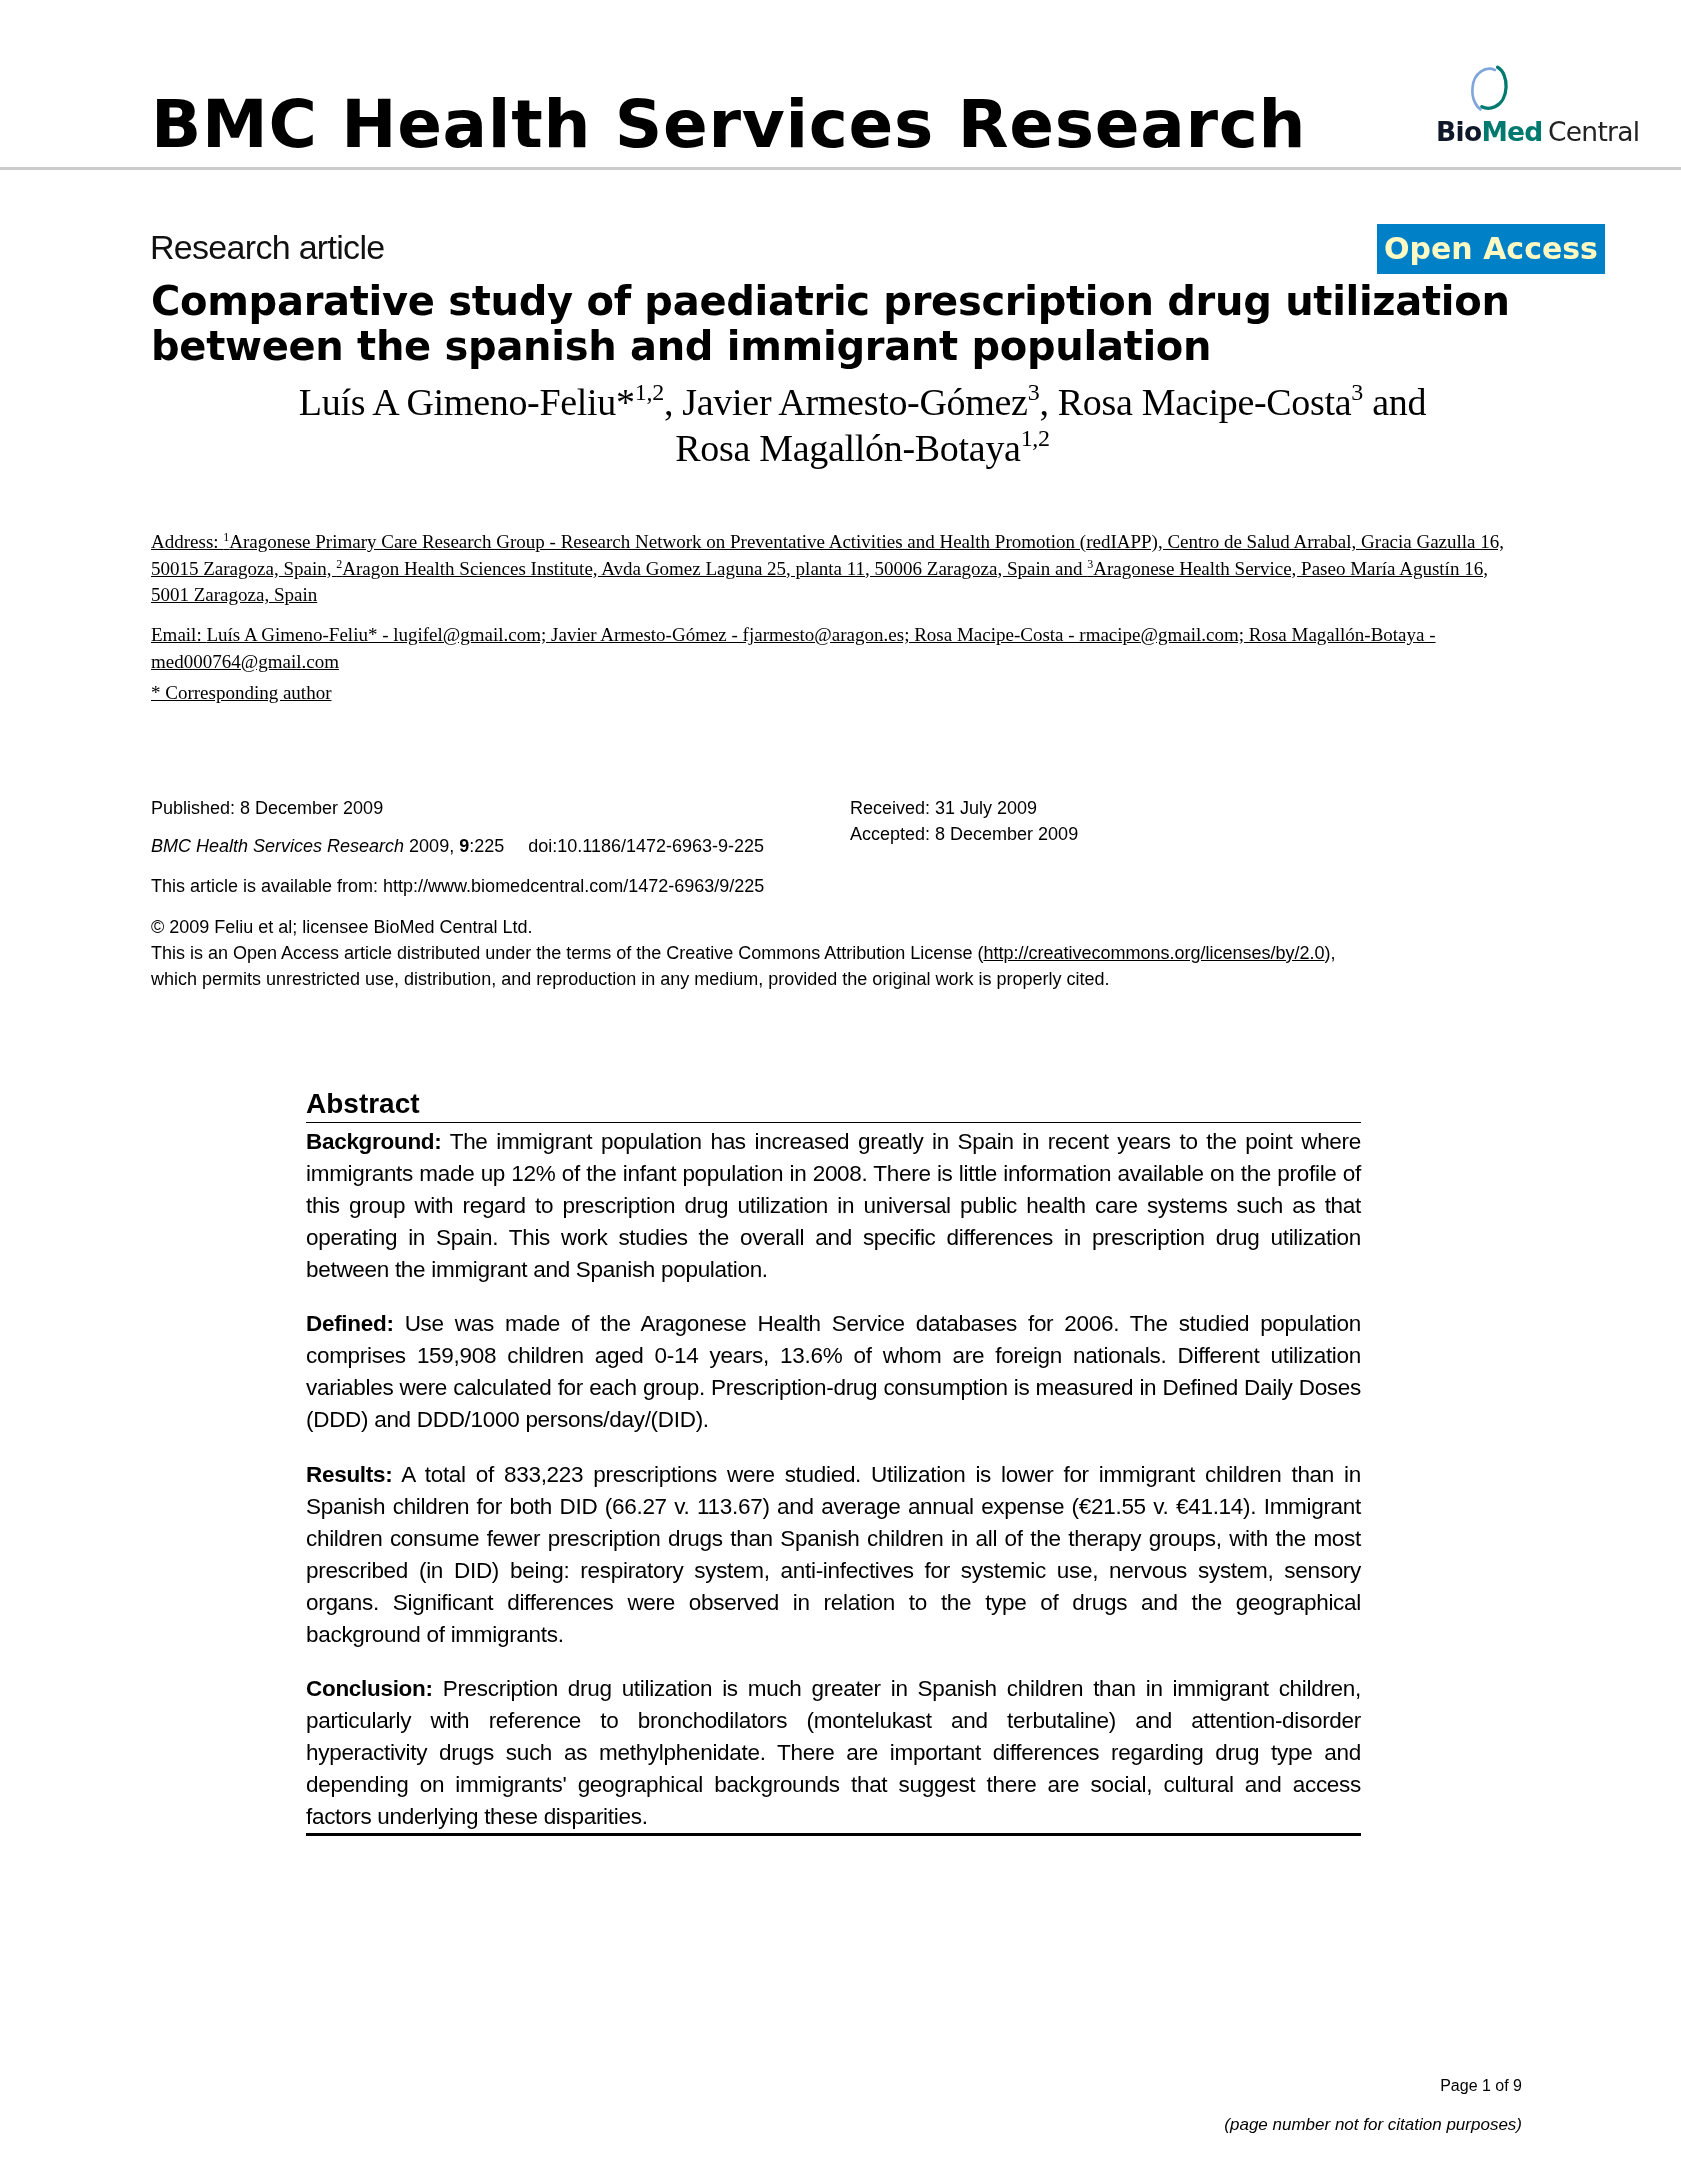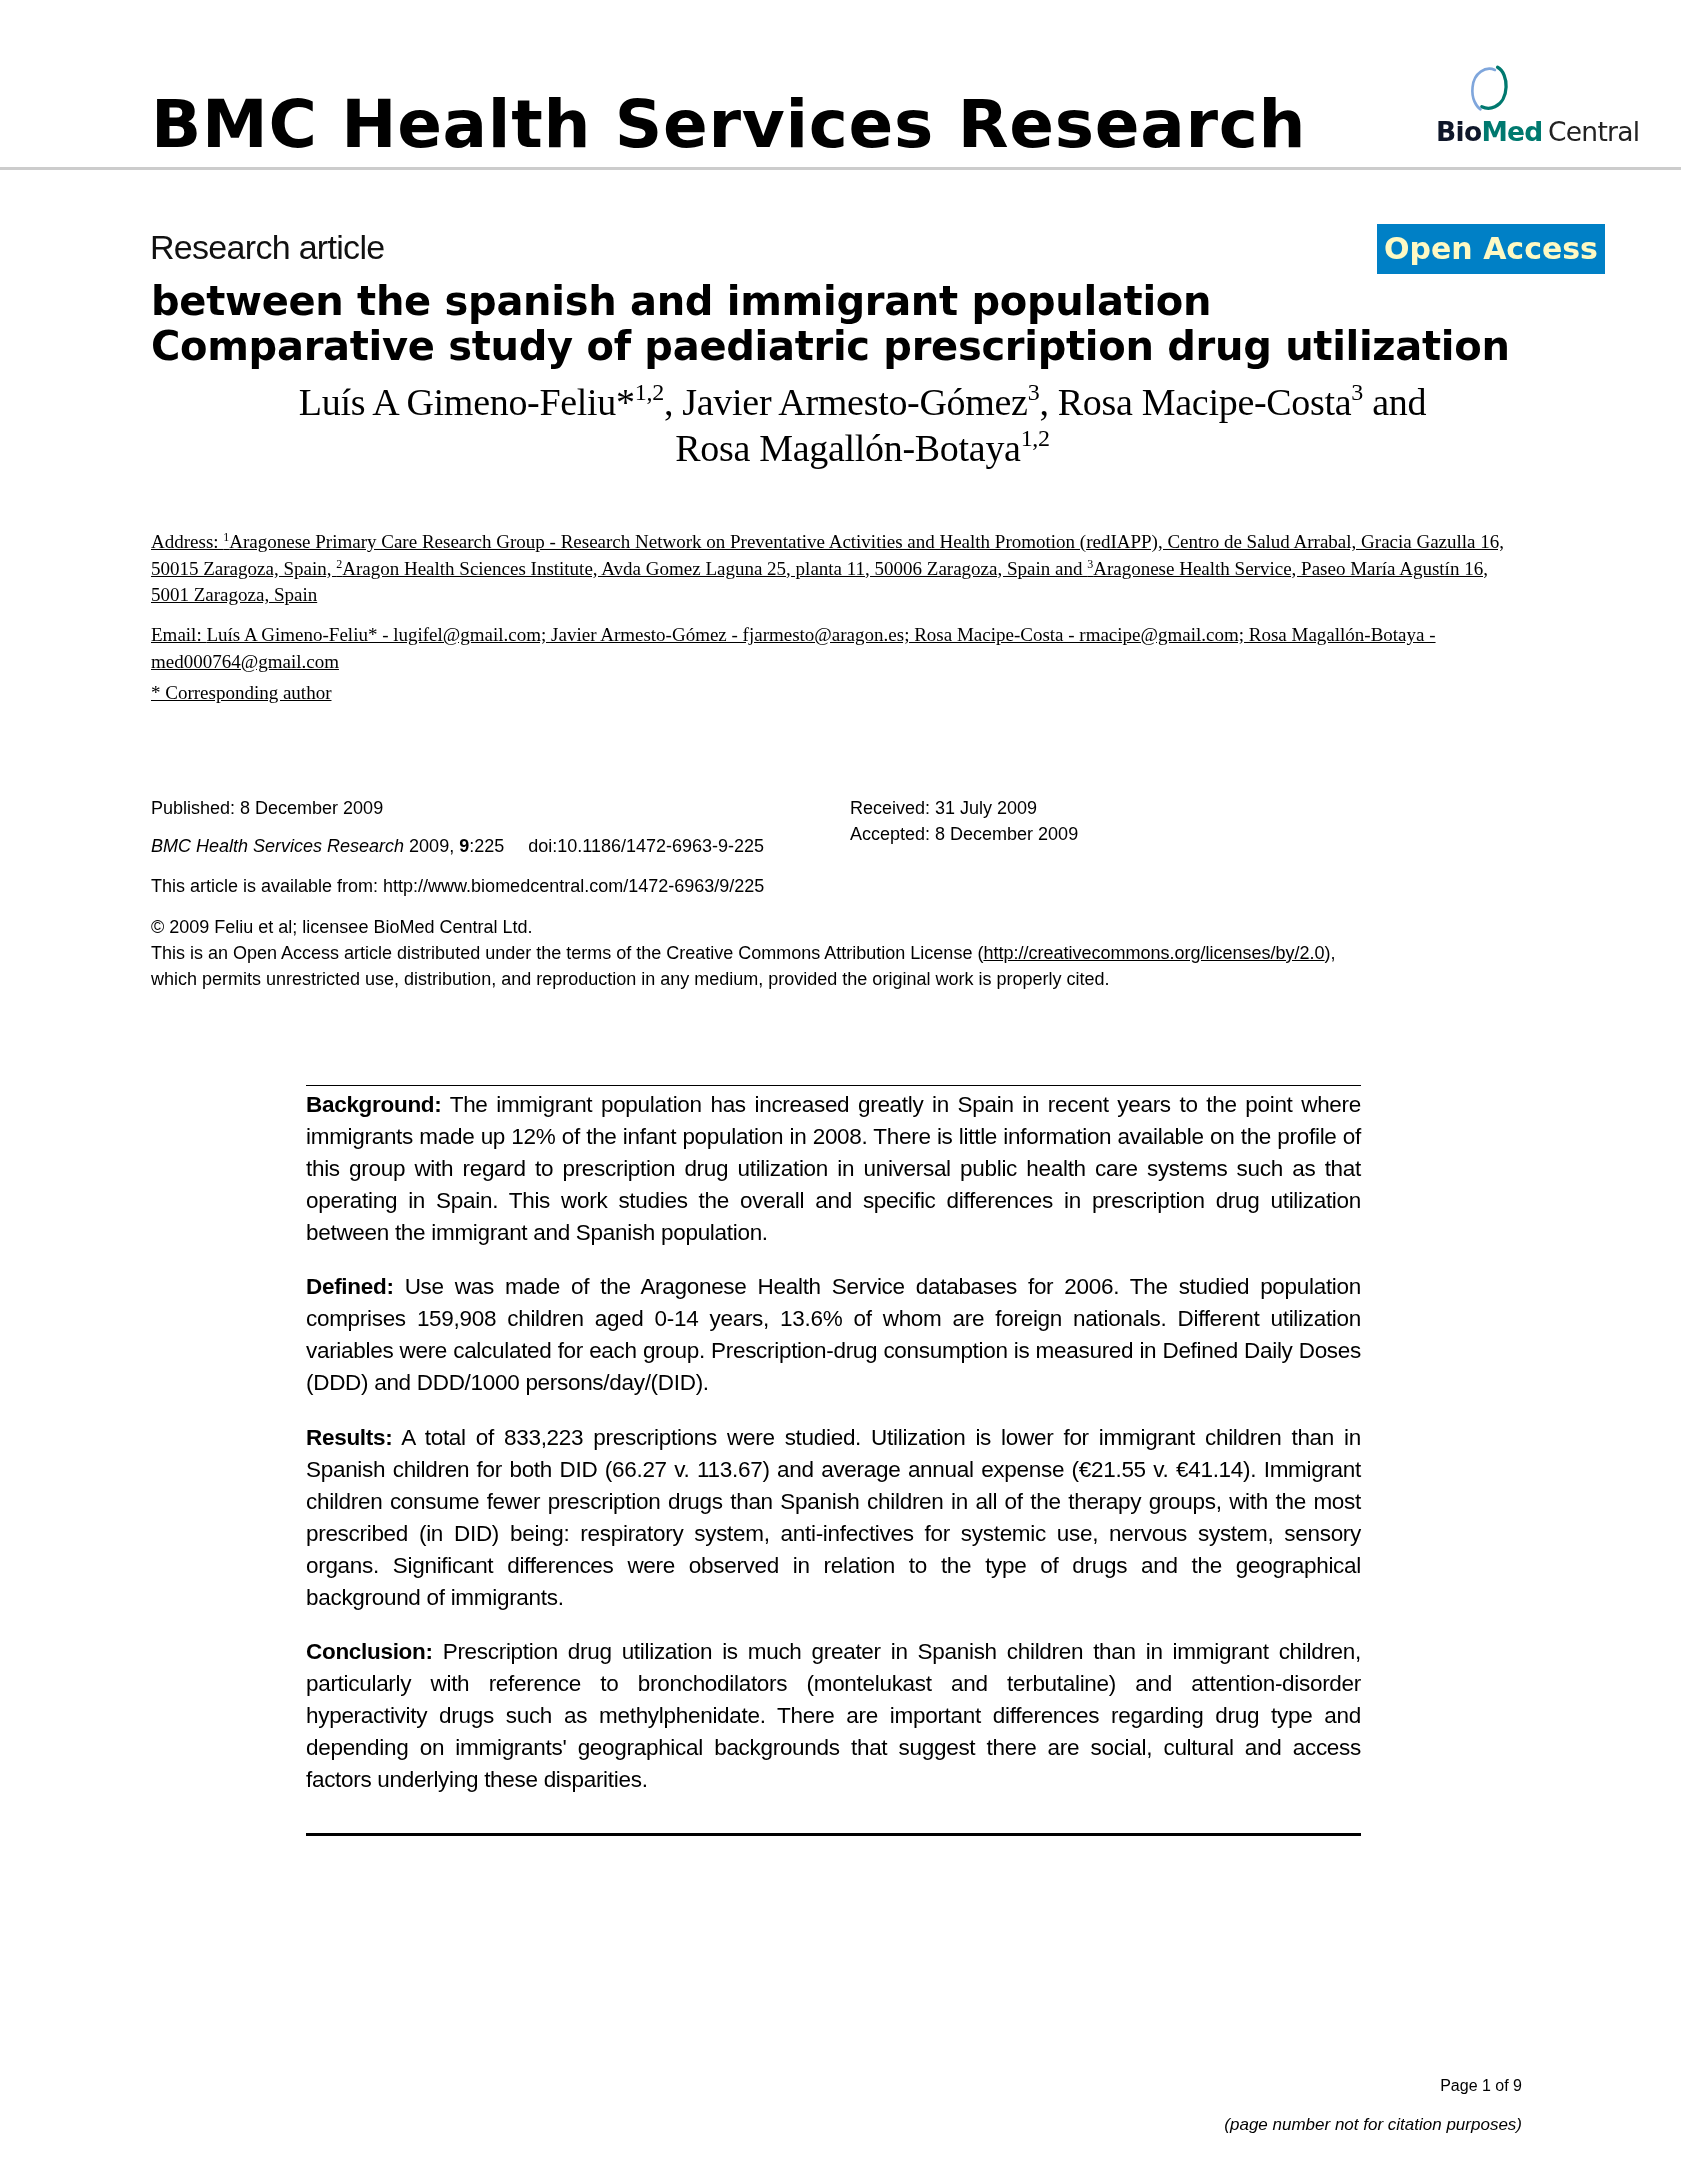--- a/index.html
+++ b/index.html
@@ -69,22 +69,22 @@
     <span class="bio">Bio</span><span class="med">Med</span><span class="central">Central</span>
   </div>
 </div>
 
 <div id="header-rule" class="abs"></div>
 
 <div id="article-type" class="abs lsans">Research article</div>
 <div id="open-access" class="abs sans">Open Access</div>
 
 <div id="article-title" class="abs sans">
+  <div>Comparative study of paediatric prescription drug utilization</div>
   <div>between the spanish and immigrant population</div>
-  <div>Comparative study of paediatric prescription drug utilization</div>
 </div>
 
 <div id="authors" class="abs serif">
   <span>Luís A Gimeno-Feliu*</span><sup>1,2</sup><span>, </span><span>Javier Armesto-Gómez</span><sup>3</sup><span>, </span><span>Rosa Macipe-Costa</span><sup>3</sup><span> and </span><br><span>Rosa Magallón-Botaya</span><sup>1,2</sup>
 </div>
 
 <div id="address" class="abs serif meta">
   <span>Address: </span><sup>1</sup><span>Aragonese Primary Care Research Group - Research Network on Preventative Activities and Health Promotion (redIAPP), Centro de Salud Arrabal, Gracia Gazulla 16, 50015 Zaragoza, Spain, </span><sup>2</sup><span>Aragon Health Sciences Institute, Avda Gomez Laguna 25, planta 11, 50006 Zaragoza, Spain and </span><sup>3</sup><span>Aragonese Health Service, Paseo María Agustín 16, 5001 Zaragoza, Spain</span>
 </div>
 
@@ -101,20 +101,21 @@
 <div id="received" class="abs pub lsans">Received: 31 July 2009</div>
 <div id="accepted" class="abs pub lsans">Accepted: 8 December 2009</div>
 <div id="available" class="abs pub lsans">This article is available from: http://www.biomedcentral.com/1472-6963/9/225</div>
 <div id="copyright" class="abs pub lsans">© 2009 Feliu et al; licensee BioMed Central Ltd.</div>
 <div id="license1" class="abs pub lsans">
   <span>This is an Open Access article distributed under the terms of the Creative Commons Attribution License (</span><span id="license-link">http://creativecommons.org/licenses/by/2.0</span><span>),</span>
 </div>
 <div id="license2" class="abs pub lsans">which permits unrestricted use, distribution, and reproduction in any medium, provided the original work is properly cited.</div>
 
 <div id="abstract" class="abs lsans">
+  <div id="abstract-heading">Abstract</div>
   <div id="abstract-rule"></div>
   <p class="abs-section" style="margin-top:0"><b>Background:</b><span> The immigrant population has increased greatly in Spain in recent years to the point where immigrants made up 12% of the infant population in 2008. There is little information available on the profile of this group with regard to prescription drug utilization in universal public health care systems such as that operating in Spain. This work studies the overall and specific differences in prescription drug utilization between the immigrant and Spanish population.</span></p>
   <p class="abs-section"><b>Defined:</b><span> Use was made of the Aragonese Health Service databases for 2006. The studied population comprises 159,908 children aged 0-14 years, 13.6% of whom are foreign nationals. Different utilization variables were calculated for each group. Prescription-drug consumption is measured in Defined Daily Doses (DDD) and DDD/1000 persons/day/(DID).</span></p>
   <p class="abs-section"><b>Results:</b><span> A total of 833,223 prescriptions were studied. Utilization is lower for immigrant children than in Spanish children for both DID (66.27 v. 113.67) and average annual expense (€21.55 v. €41.14). Immigrant children consume fewer prescription drugs than Spanish children in all of the therapy groups, with the most prescribed (in DID) being: respiratory system, anti-infectives for systemic use, nervous system, sensory organs. Significant differences were observed in relation to the type of drugs and the geographical background of immigrants.</span></p>
   <p class="abs-section"><b>Conclusion:</b><span> Prescription drug utilization is much greater in Spanish children than in immigrant children, particularly with reference to bronchodilators (montelukast and terbutaline) and attention-disorder hyperactivity drugs such as methylphenidate. There are important differences regarding drug type and depending on immigrants' geographical backgrounds that suggest there are social, cultural and access factors underlying these disparities.</span></p>
 </div>
 <div id="abstract-end-rule" class="abs"></div>
 
 <div id="page-num" class="abs lsans">Page 1 of 9</div>
 <div id="page-note" class="abs lsans">(page number not for citation purposes)</div>

